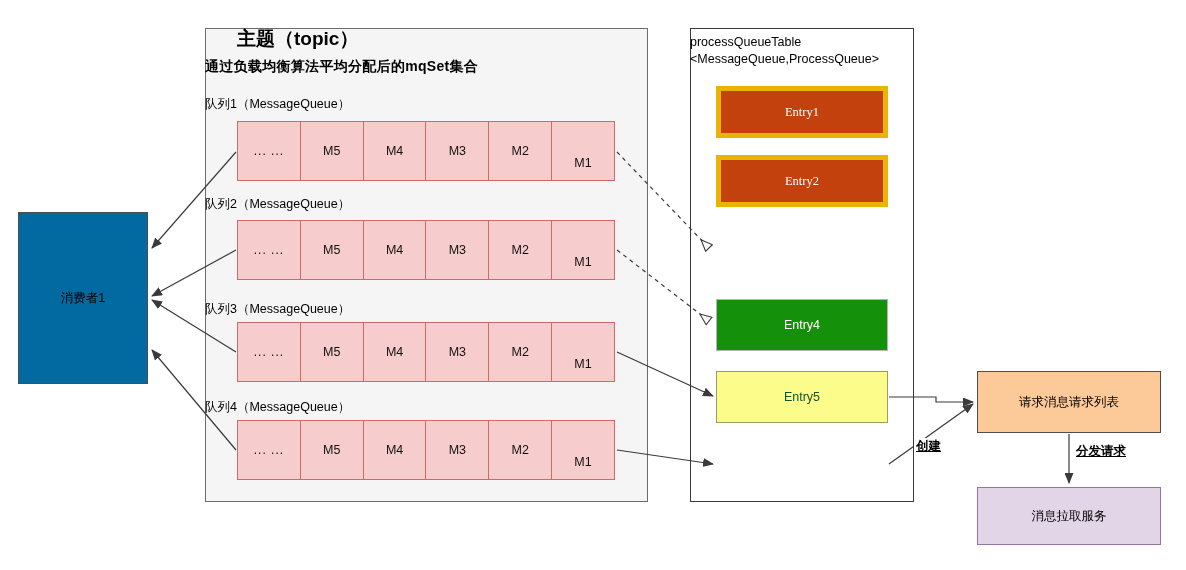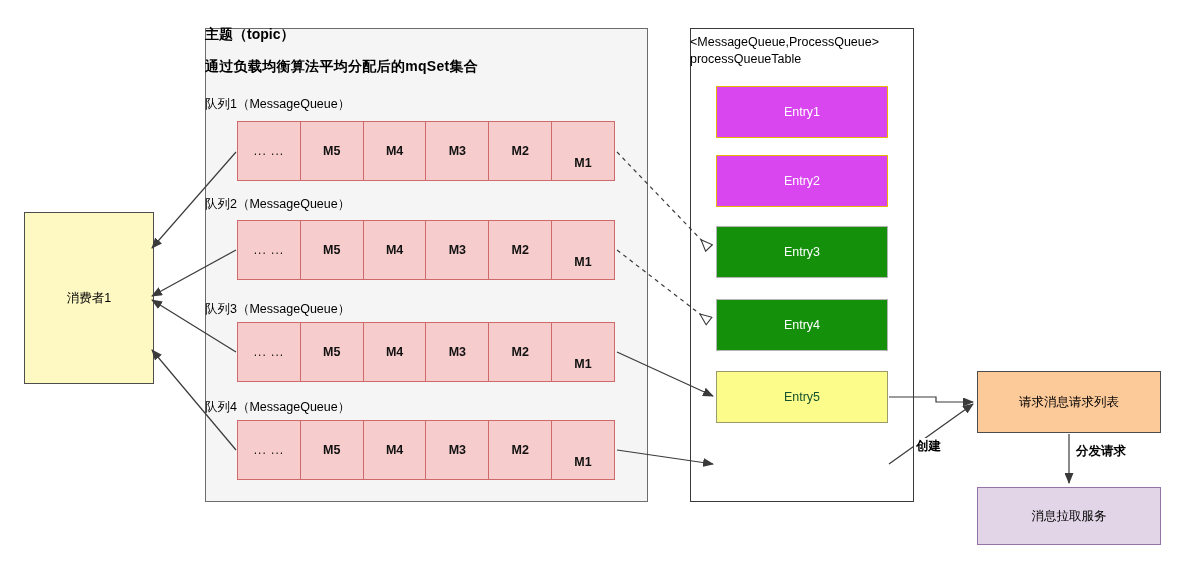--- a/index.html
+++ b/index.html
@@ -8,56 +8,56 @@
   #canvas{position:absolute;left:0;top:0;width:1186px;height:570px;}
   .node{position:absolute;box-sizing:border-box;display:flex;align-items:center;
         justify-content:center;text-align:center;}
   svg.edges{position:absolute;left:0;top:0;width:1186px;height:570px;
             pointer-events:none;overflow:visible;}
 
   
   .topic-panel{left:205px;top:28px;width:443px;height:474px;
       background:#f5f5f5;border:1px solid #6c6c6c;display:block;}
   .topic-title{position:absolute;left:205px;top:26px;width:443px;height:22px;
-      font-size:14px;font-weight:bold;}
+      font-size:19px;font-weight:bold;padding-left:32px;}
   .topic-sub{position:absolute;left:205px;top:58px;width:528px;height:22px;
       font-size:14px;font-weight:bold;letter-spacing:.3px;}
 
   .q-label{position:absolute;width:443px;left:205px;height:18px;font-size:12.5px;}
 
   .queue{position:absolute;left:237px;width:378px;height:60px;display:flex;
       border:1px solid #cf6a6a;box-sizing:border-box;background:#f7cccc;}
   .cell{flex:1 1 0;border-right:1px solid #cf6a6a;box-sizing:border-box;
       display:flex;align-items:center;justify-content:center;
-      font-size:12.5px;font-weight:bold;color:#111;}
+      font-size:12.5px;font-weight:normal;color:#111;}
   .cell:last-child{border-right:none;margin-top:24px;}
   .cell.ellipsis{font-weight:normal;font-size:12px;letter-spacing:1px;}
 
   
-  .consumer{left:24px;top:212px;width:130px;height:172px;background:#fef9c3;
+  .consumer{left:18px;top:212px;width:130px;height:172px;background:#0369a1;
       border:1px solid #4d4d4d;font-size:12.5px;align-items:center;}
 
   
   .pqt{left:690px;top:28px;width:224px;height:474px;background:#ffffff;
       border:1px solid #3a3a3a;display:block;}
   .pqt-title{position:absolute;left:690px;top:34px;width:224px;font-size:12.5px;
       line-height:17px;}
   .entry{position:absolute;left:716px;width:172px;height:52px;font-size:12.5px;
       box-sizing:border-box;}
-  .entry.red{background:#d946ef;border:1px solid #eab308;color:#ffffff;}
+  .entry.red{background:#c2410c;border:5px solid #eab308;color:#ffffff;font-family:Liberation Serif, serif;}
   .entry.green{background:#15900a;border:1px solid #b5b5b5;color:#ffffff;}
   .entry.yellow{background:#fcfc8a;border:1px solid #9a9a6a;color:#14532d;}
 
   .reqlist{left:977px;top:371px;width:184px;height:62px;background:#fcc999;
       border:1px solid #4d4d4d;font-size:12.5px;}
   .pullsvc{left:977px;top:487px;width:184px;height:58px;background:#e1d5e7;
       border:1px solid #9673a6;font-size:12.5px;}
 
   .edge-label{position:absolute;font-size:12.5px;font-weight:bold;background:#fff;
-      padding:0 2px;}
+      padding:0 2px;text-decoration:underline;}
 </style>
 </head>
 <body>
 
 <div id="canvas">
 
   <div class="node topic-panel"></div>
   <div class="topic-title">主题（topic）</div>
   <div class="topic-sub">通过负载均衡算法平均分配后的mqSet集合</div>
 
@@ -100,32 +100,29 @@
     <div class="cell">M2</div>
     <div class="cell">M1</div>
   </div>
 
   <div class="node consumer">
     <span>消费者1</span>
   </div>
 
   <div class="node pqt"></div>
   <div class="pqt-title">
+    <div>processQueueTable</div>
     <div>&lt;MessageQueue,ProcessQueue&gt;</div>
-    <div>processQueueTable</div>
   </div>
 
   <div class="node entry red" style="top:86px">
       <span>Entry1</span>
     </div>
   <div class="node entry red" style="top:155px">
       <span>Entry2</span>
-    </div>
-  <div class="node entry green" style="top:226px">
-      <span>Entry3</span>
     </div>
   <div class="node entry green" style="top:299px">
       <span>Entry4</span>
     </div>
   <div class="node entry yellow" style="top:371px">
       <span>Entry5</span>
     </div>
 
   <div class="node reqlist">
     <span>请求消息请求列表</span>

